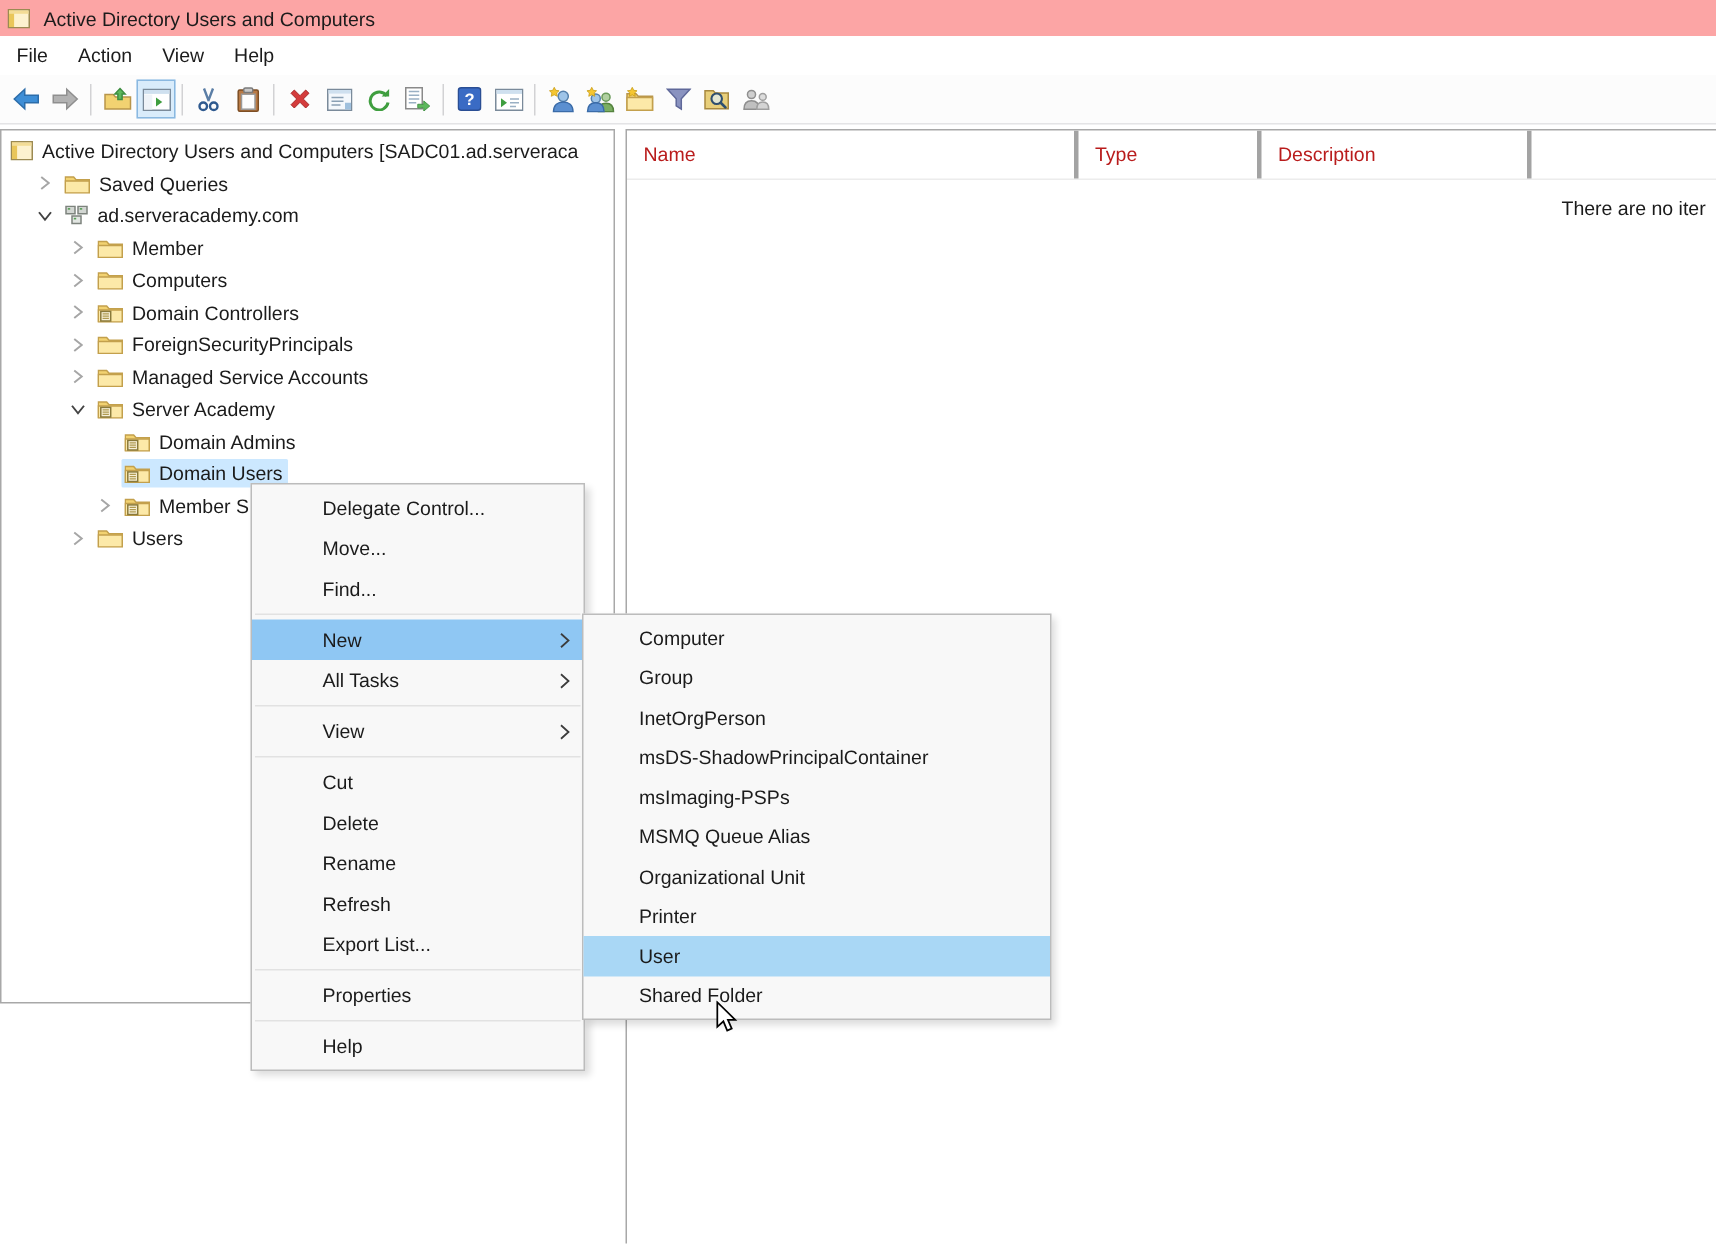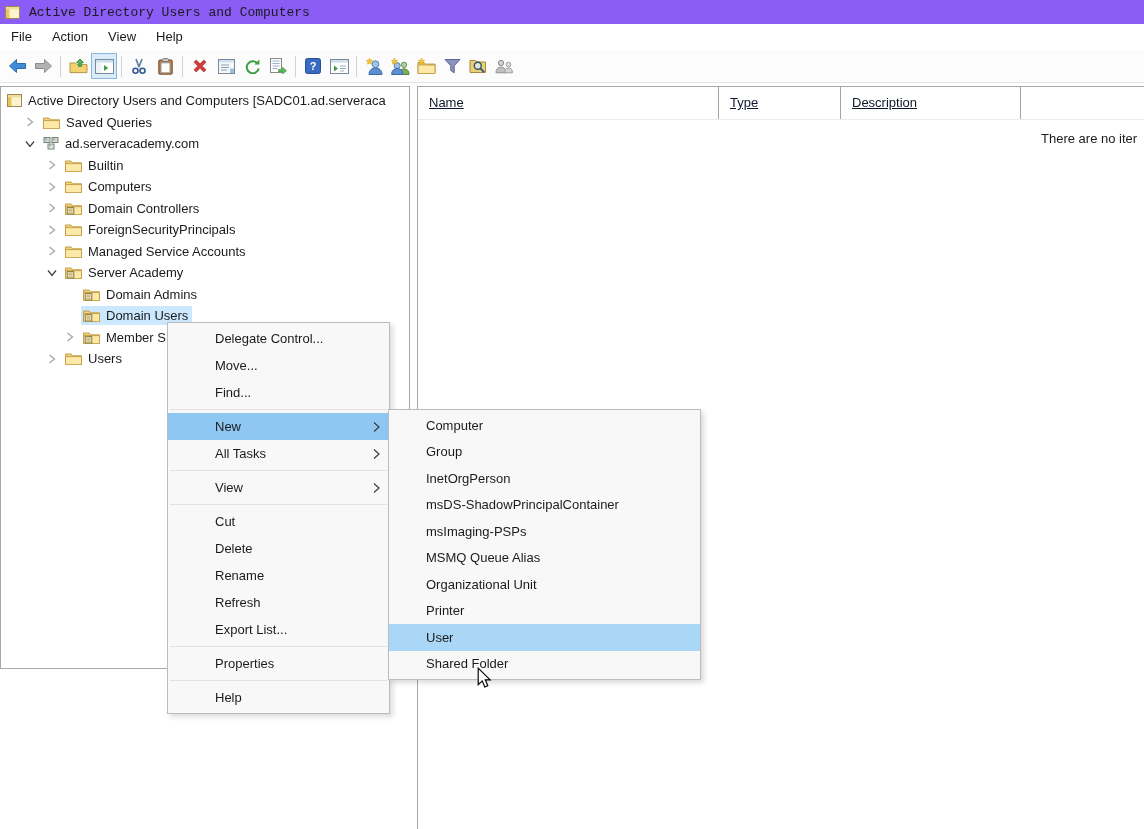--- a/index.html
+++ b/index.html
@@ -4,35 +4,35 @@
 <style>
   html,body{margin:0;padding:0;}
   body{
     width:1144px;height:829px;overflow:hidden;position:relative;
     background:#ffffff;color:#1b1b1b;
     font-family:"Liberation Sans","DejaVu Sans",sans-serif;font-size:13px;
     -webkit-font-smoothing:antialiased;
   }
   svg{display:block}
   
-  .titlebar{position:absolute;left:0;top:0;right:0;height:24px;display:flex;align-items:center;gap:9px;padding-left:5px;background:#8b5cf6;font-family:Liberation Mono, monospace;}
+  .titlebar{position:absolute;left:0;top:0;right:0;height:24px;display:flex;align-items:center;gap:9px;padding-left:5px;background:#fca5a5;}
   .titlebar .tlabel{font-size:13px;}
   
   .menubar{position:absolute;left:0;top:24px;right:0;height:26px;display:flex;align-items:center;padding-left:1px;background:#fff;}
   .menu-item{padding:0 10px;height:22px;line-height:22px;}
   
   .toolbar{position:absolute;left:0;top:50px;right:0;height:32px;background:#fcfcfc;border-bottom:1px solid #e4e4e6;display:flex;align-items:center;padding-left:4px;}
   .tbtn{width:26px;height:26px;display:flex;align-items:center;justify-content:center;border:1px solid transparent;box-sizing:border-box;}
   .tbtn.active{background:var(--tb-active-bg,#d9ecfb);border-color:var(--tb-active-border,#8ab8e0);}
   .tsep{width:1px;height:21px;background:#d2d2d4;margin:0 4px;}
   
   .tree-panel{position:absolute;left:0;top:86px;width:410px;height:583px;border:1px solid #a8a8a8;box-sizing:border-box;background:#fff;overflow:hidden;}
   .list-panel{position:absolute;left:417px;top:86px;width:729px;height:745px;border:1px solid #a8a8a8;box-sizing:border-box;background:#fff;overflow:hidden;}
   .list-header{display:flex;height:32px;border-bottom:1px solid #ececec;}
-  .col{box-sizing:border-box;border-right:1px solid #a3a3a3;padding-left:11px;line-height:31px;color:#0f172a;white-space:nowrap;overflow:hidden;text-decoration:underline;}
+  .col{box-sizing:border-box;border-right:3px solid #a3a3a3;padding-left:11px;line-height:31px;color:#b91c1c;white-space:nowrap;overflow:hidden;}
   .empty-msg{position:absolute;left:623px;top:44px;white-space:nowrap;}
   
   .tree{padding-top:3px;}
   .trow{height:21.5px;display:flex;align-items:center;white-space:nowrap;overflow:hidden;}
   .chev{width:22px;flex:none;display:flex;align-items:center;justify-content:center;}
   .selwrap{display:inline-flex;align-items:center;gap:6px;padding:2px 4px 2px 2px;border-radius:1px;}
   .selwrap.sel{background:var(--sel,#cce8ff);}
   .ticon{flex:none;display:flex;align-items:center;}
   
   .ctx-menu{position:absolute;left:167px;top:322px;width:223px;box-sizing:border-box;background:#f8f8f8;border:1px solid #bcbcbc;padding:2px 0;box-shadow:3px 3px 5px rgba(0,0,0,.14);z-index:10;}
@@ -289,21 +289,21 @@
             <path d="M1.5 1 L6.5 5 L1.5 9" fill="none" stroke="#a6a6a6" stroke-width="1.3"></path>
           </svg>
         </span>
     <span class="selwrap">
       <span class="ticon">
             <svg width="17" height="13" viewBox="0 0 17 13">
               <path d="M.5 2 h5.6 l1.6 1.8 h8.8 v8.7 h-16z" fill="#f2d271" stroke="#c3a04c"></path>
               <path d="M.5 4.6 h16 v8.1 h-16z" fill="#fce9a8" stroke="#c3a04c"></path>
             </svg>
           </span>
-      <span>Builtin</span>
+      <span>Member</span>
     </span>
   </div>
       <div class="trow" style="padding-left:40px">
     <span class="chev">
           <svg width="8" height="10" viewBox="0 0 8 10">
             <path d="M1.5 1 L6.5 5 L1.5 9" fill="none" stroke="#a6a6a6" stroke-width="1.3"></path>
           </svg>
         </span>
     <span class="selwrap">
       <span class="ticon">

